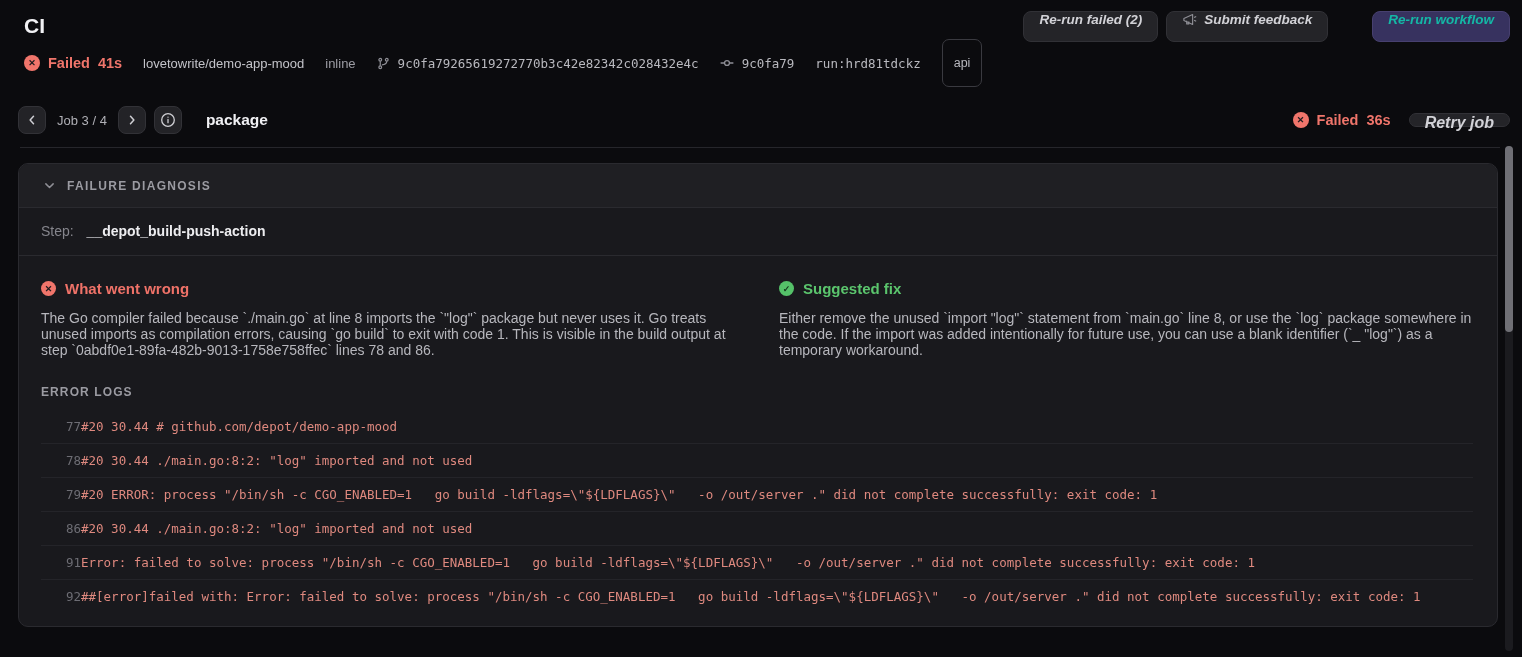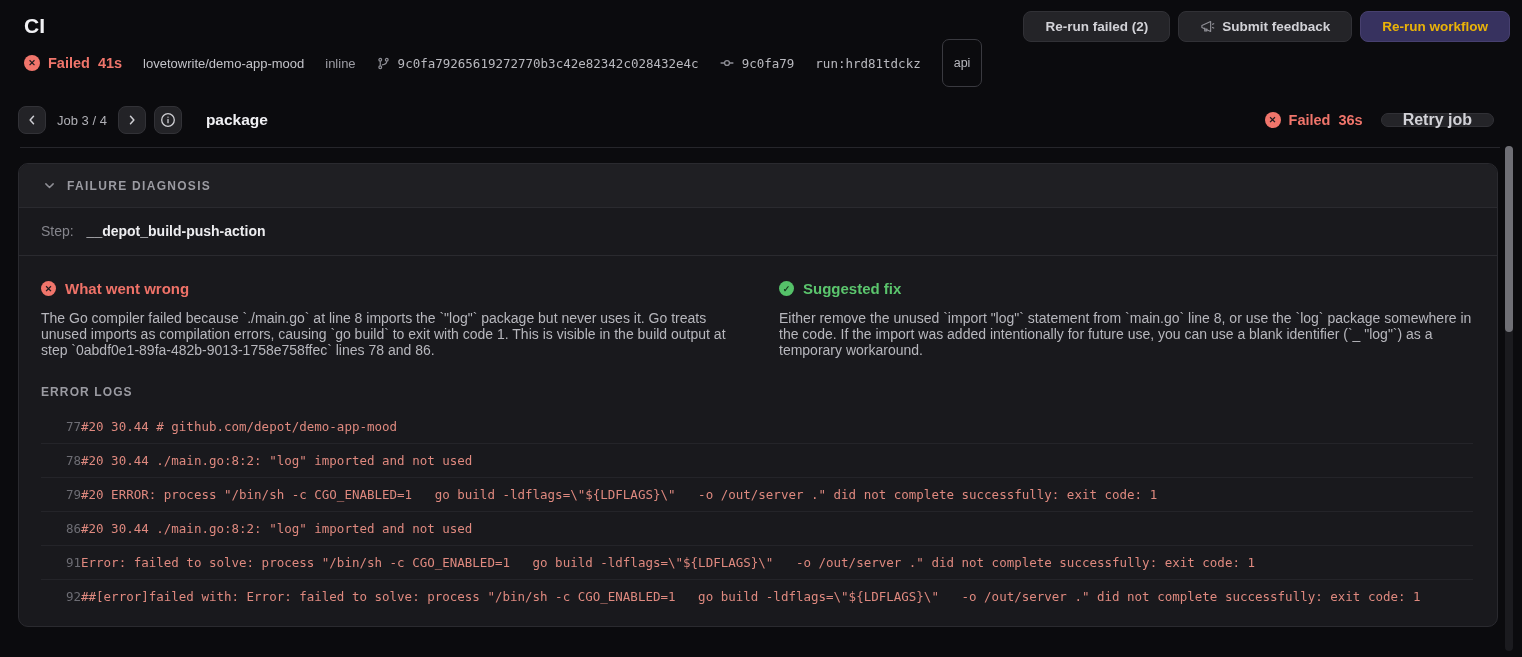--- a/index.html
+++ b/index.html
@@ -9,24 +9,24 @@
     font-family:"Liberation Sans", sans-serif;
     color:#e4e4e8;
     position:relative;
   }
 
   
   .topbar { position:absolute; top:0; left:0; right:0; height:46px;
     display:flex; align-items:center; padding:6px 12px 0 24px; }
   .app-title { font-size:21px; font-weight:700; color:#f2f2f5; letter-spacing:.2px; }
   .topbar-actions { margin-left:auto; display:flex; gap:8px; align-items:center; }
-  .btn { display:inline-flex; align-items:center; gap:7px; height:31px;
+  .btn { display:inline-flex; align-items:flex-start; gap:7px; height:31px;
     background:#242428; border:1px solid #313136; border-radius:8px;
-    color:#d2d2d7; font-size:13.5px; font-weight:600; padding:0 21px; cursor:pointer; }
-  .btn.primary { background:#37325f; border-color:#47406f; color:#eab308; }
+    color:#d2d2d7; font-size:13.5px; font-weight:600; padding:0 15px; cursor:pointer;font-style:italic; }
+  .btn.primary { background:#37325f; border-color:#47406f; color:#14b8a6;margin-left:36px; }
   .btn svg { display:block; }
 
   
   .statusbar { position:absolute; top:48px; left:0; right:0; height:30px;
     display:flex; align-items:center; gap:21px; padding:0 24px; }
   .status-group { display:inline-flex; align-items:center; gap:8px; }
   .failed-text { color:#f0756b; font-weight:700; font-size:14.5px; }
   .failed-dur { color:#f0756b; font-weight:700; font-size:14.5px; }
   .badge-circle { width:16px; height:16px; border-radius:50%;
     display:inline-flex; align-items:center; justify-content:center;
@@ -34,21 +34,21 @@
   .badge-red { background:#f0756b; color:#1a1a1d; }
   .badge-green { background:#55c169; color:#14341c; }
   .muted { color:#c3c3c9; font-size:13px; }
   .muted2 { color:#9d9da4; font-size:13px; }
   .mono { font-family:"DejaVu Sans Mono", monospace; font-size:12.5px; color:#b9b9bf; }
   .icon-gray { color:#8f8f96; display:inline-flex; }
   .tag-badge { border:1px solid #3a3a40; border-radius:7px; padding:16px 11px;
     font-size:12.5px; color:#b9b9bf; }
 
   
-  .jobbar { position:absolute; top:101px; left:0; right:16px; height:38px;
+  .jobbar { position:absolute; top:101px; left:0; right:0; height:38px;
     display:flex; align-items:center; padding:0 12px 0 18px; }
   .nav-btn { width:28px; height:28px; border-radius:8px; background:#232327;
     border:1px solid #323237; color:#cfcfd4; display:inline-flex;
     align-items:center; justify-content:center; cursor:pointer; flex:0 0 auto; }
   .job-count { font-size:13px; color:#b0b0b6; margin:0 11px; }
   .gap8 { margin-left:8px; }
   .job-name { margin-left:24px; font-size:15.5px; font-weight:700; color:#f0f0f3; }
   .jobbar-right { margin-left:auto; display:flex; align-items:center; gap:18px; }
 
   

